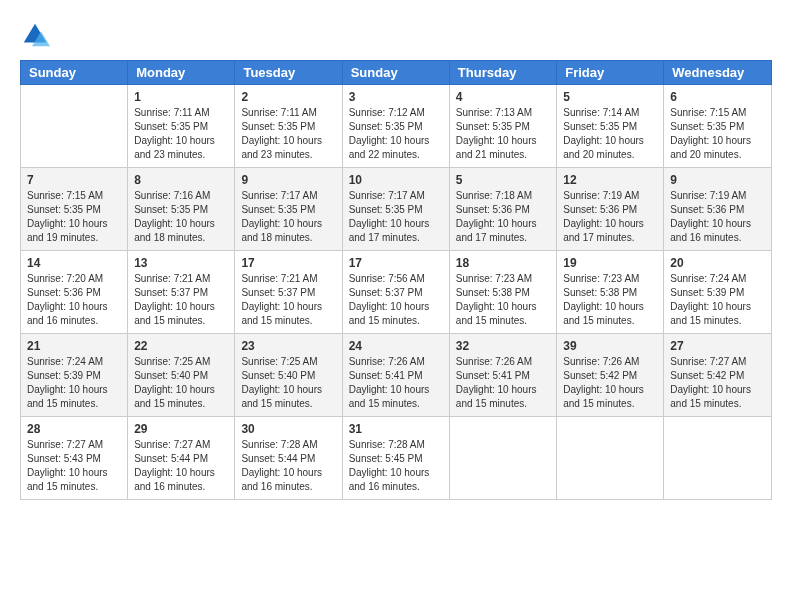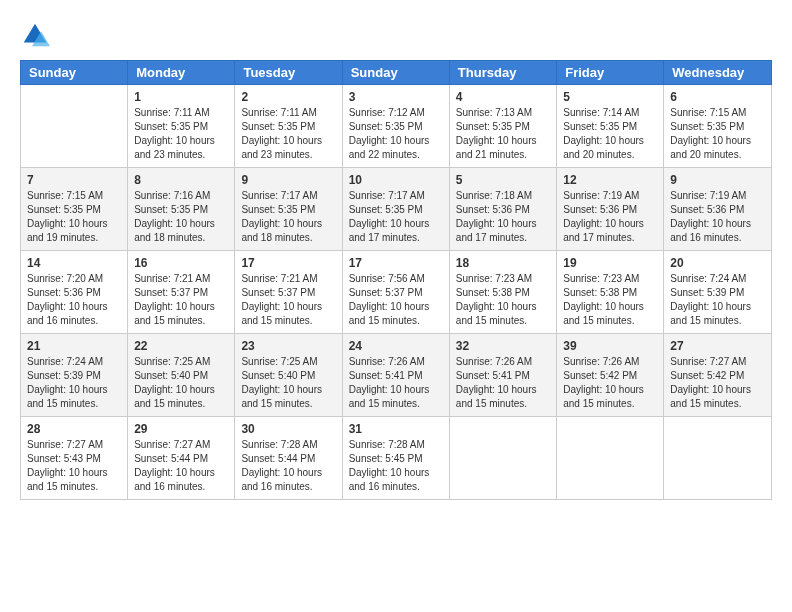--- a/index.html
+++ b/index.html
@@ -226,21 +226,21 @@
       <tr>
         <td>
           <span class="day-number">14</span>
 <div class="day-info">
   <span>Sunrise: 7:20 AM</span><br>
   <span>Sunset: 5:36 PM</span><br>
   <span>Daylight: 10 hours and 16 minutes.</span>
 </div>
         </td>
         <td>
-          <span class="day-number">16</span>
+          <span class="day-number">13</span>
 <div class="day-info">
   <span>Sunrise: 7:21 AM</span><br>
   <span>Sunset: 5:37 PM</span><br>
   <span>Daylight: 10 hours and 15 minutes.</span>
 </div>
         </td>
         <td>
           <span class="day-number">17</span>
 <div class="day-info">
   <span>Sunrise: 7:21 AM</span><br>

